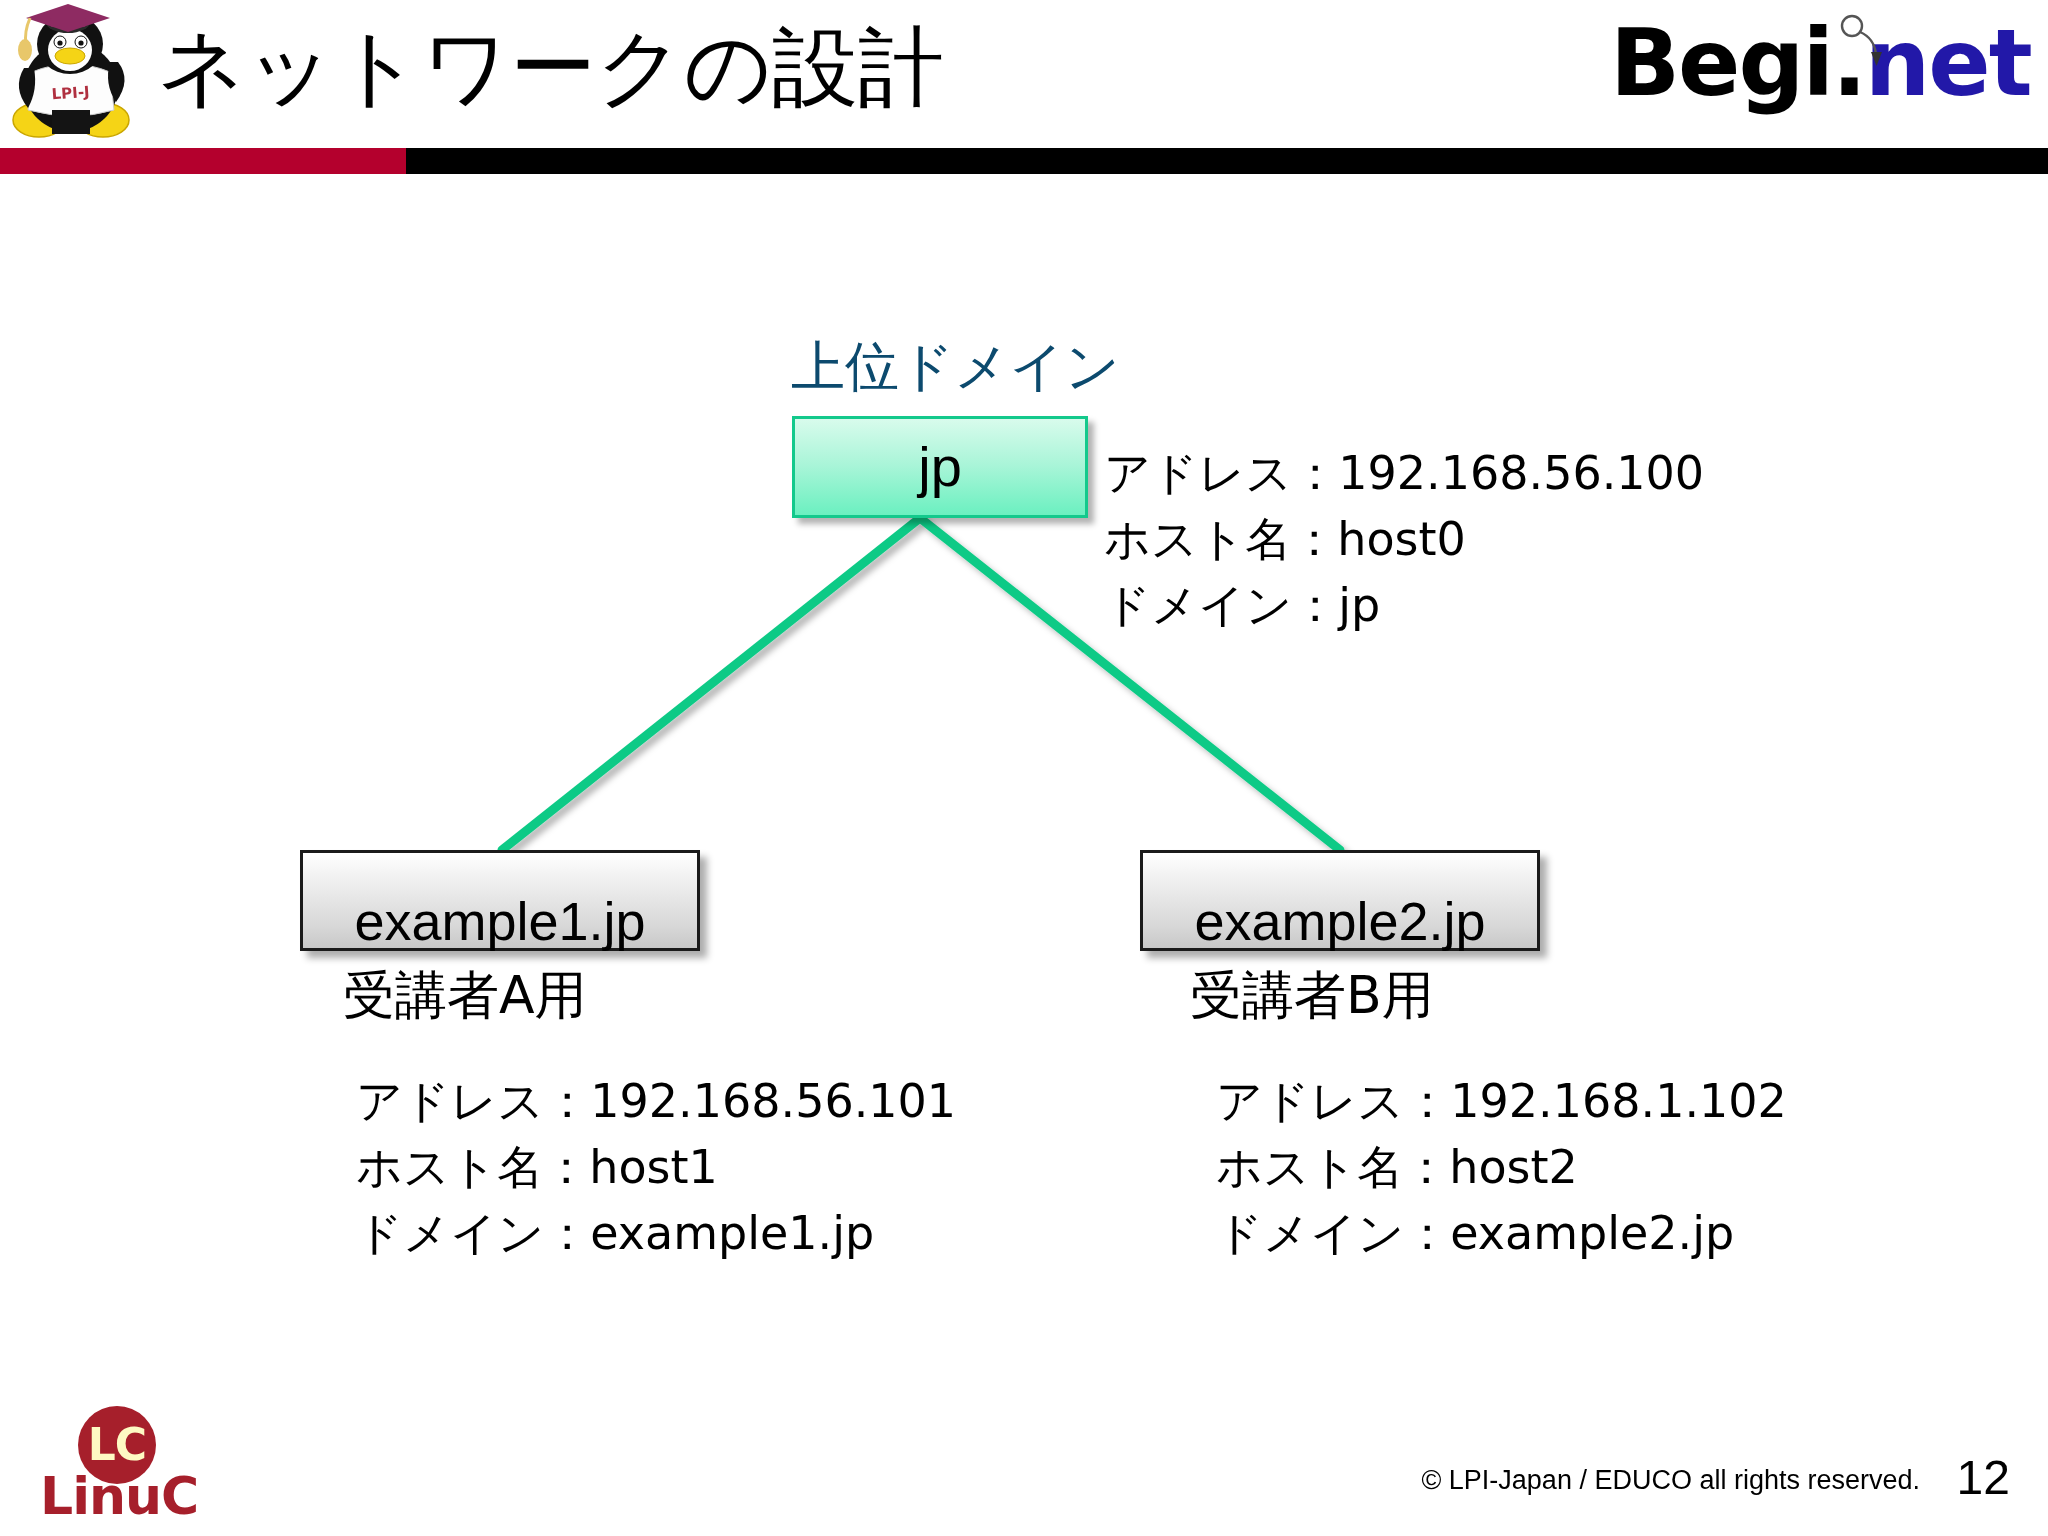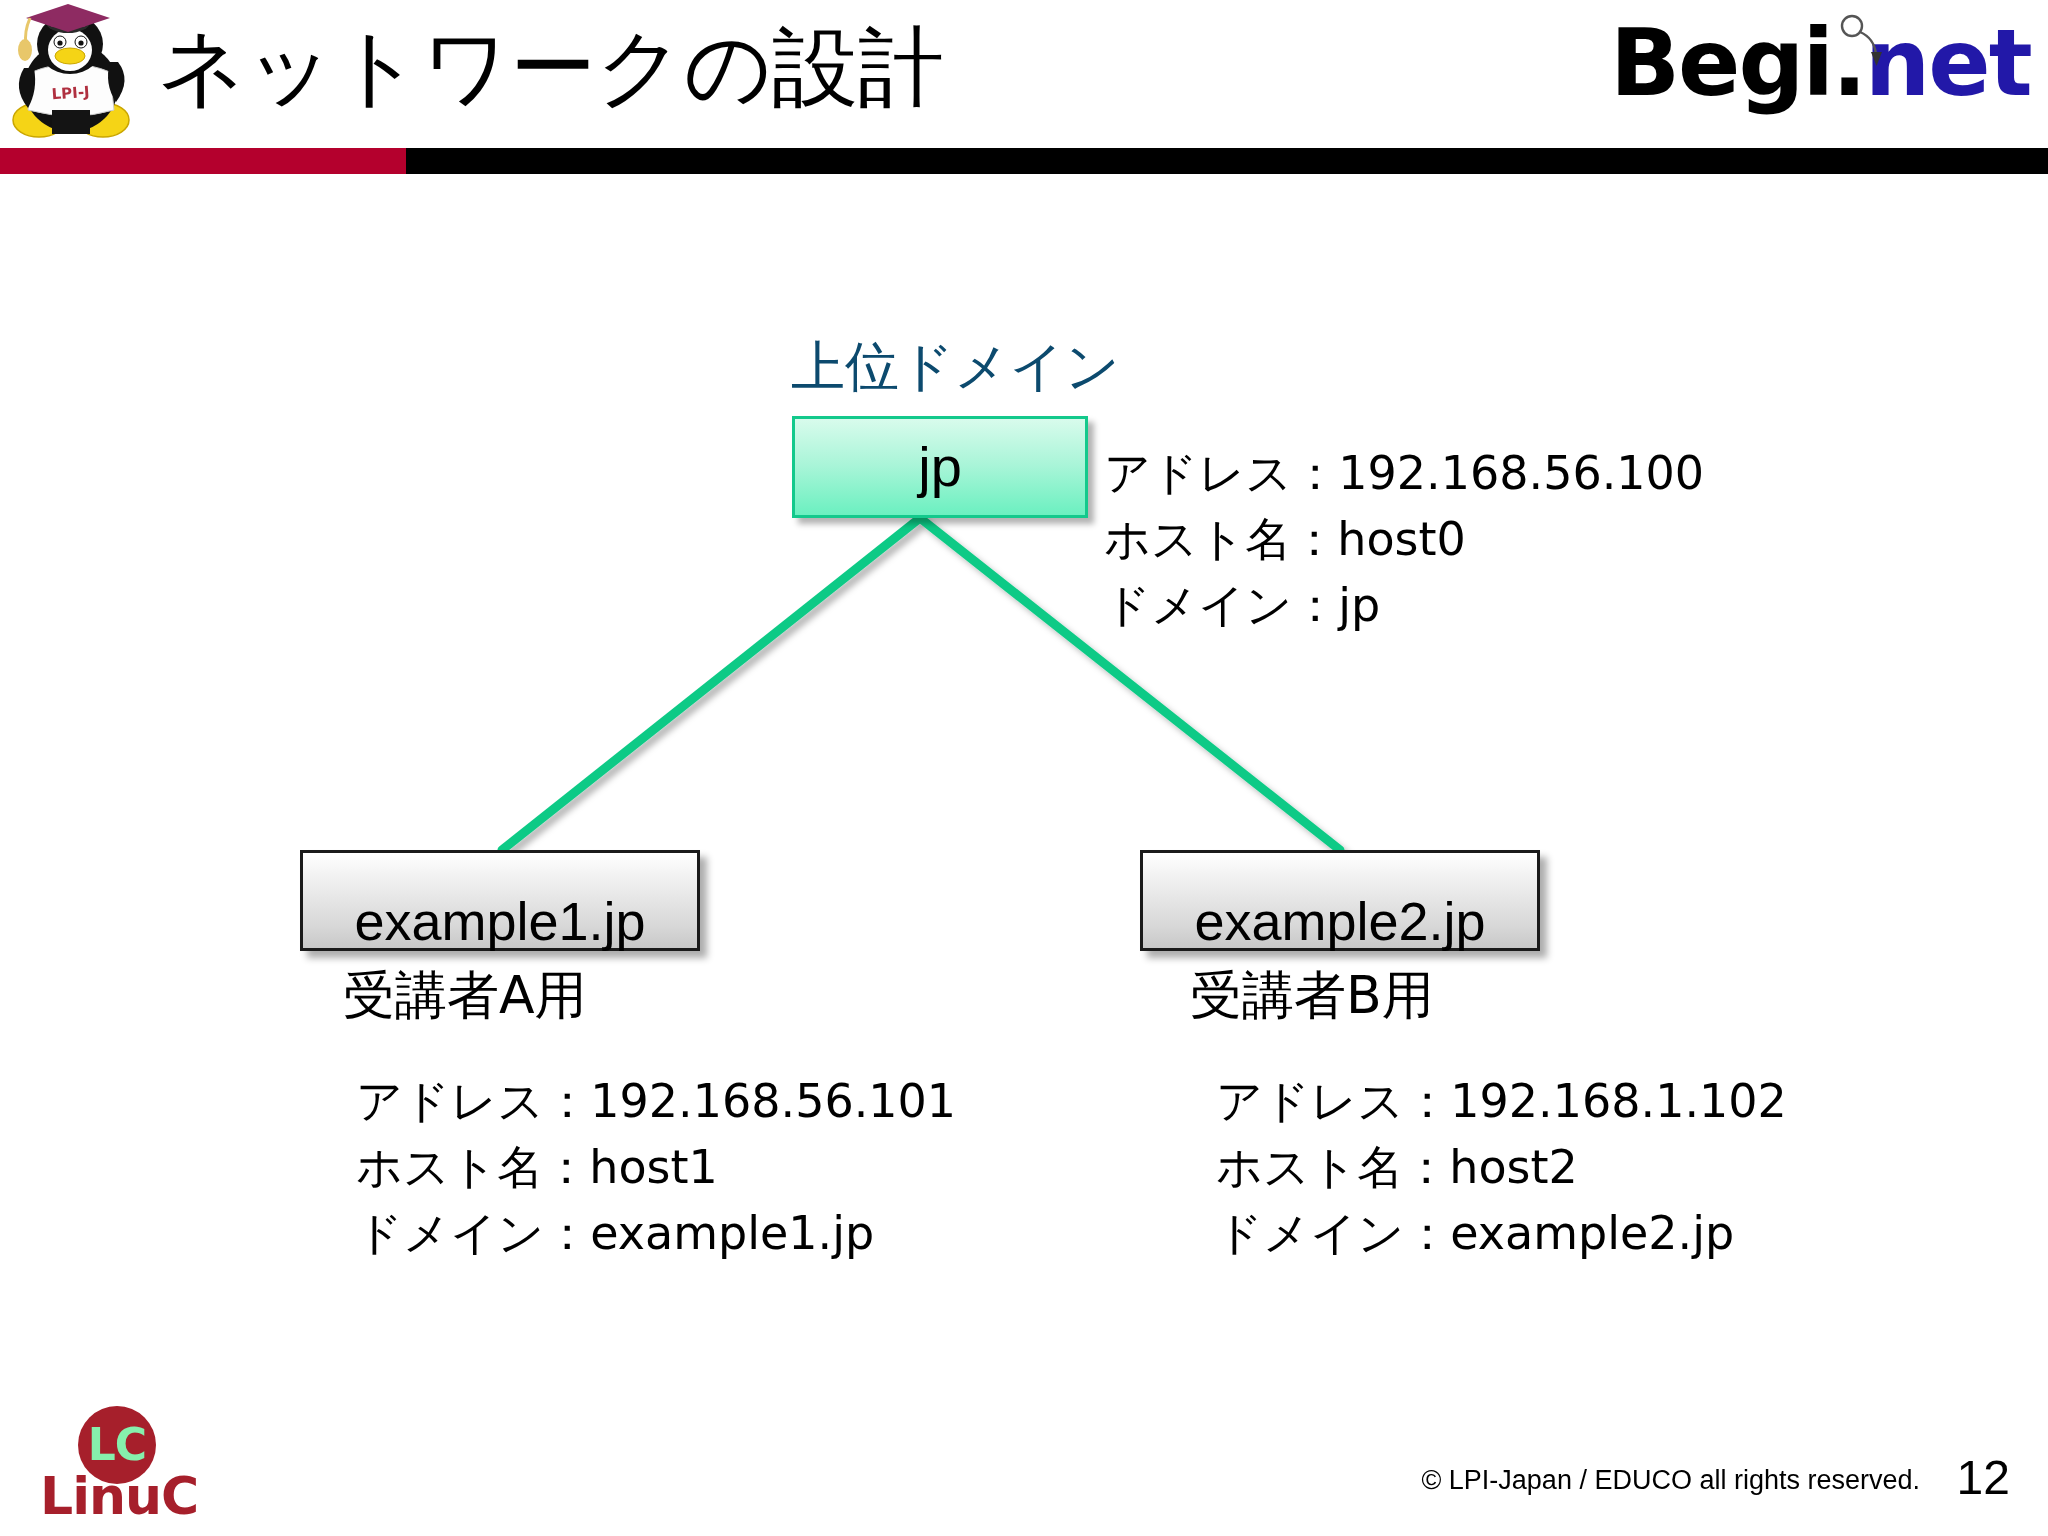--- a/index.html
+++ b/index.html
@@ -192,21 +192,21 @@
     position: absolute;
     left: 38px; top: 0px;
     width: 78px; height: 78px;
     border-radius: 50%;
     background: #a61f2b;
     display: flex;
     align-items: center;
     justify-content: center;
   }
   #linuc-circle span {
-    color: #86efac;
+    color: #fef9c3;
     font-size: 44px;
     font-weight: 700;
     line-height: 44px;
     letter-spacing: -1px;
     font-family: "DejaVu Sans", "Liberation Sans", sans-serif;
   }
   #linuc-wordmark {
     position: absolute;
     left: 0px; top: 62px;
     width: 150px;

